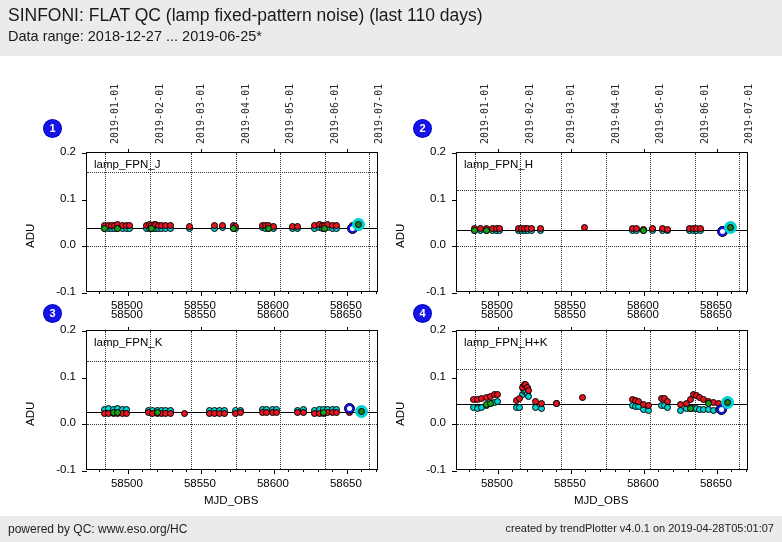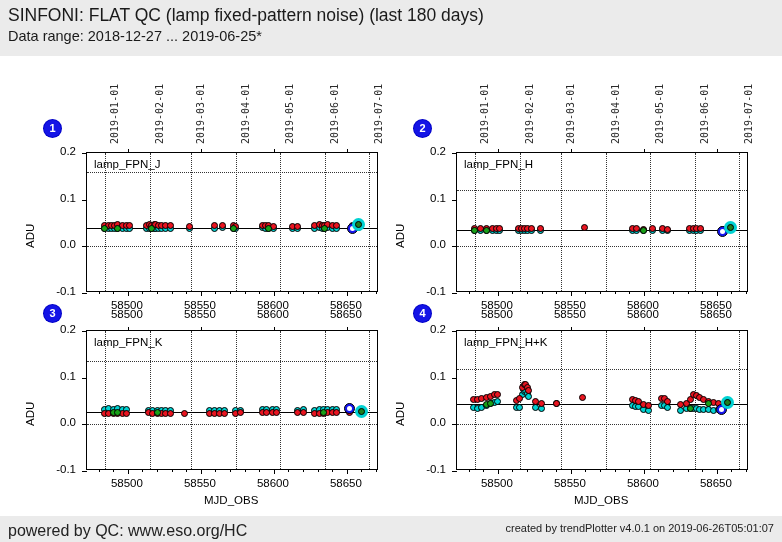--- a/index.html
+++ b/index.html
@@ -22,21 +22,21 @@
   #subtitle{
     position:absolute;left:8px;top:28px;
     font-size:14.5px;color:#1a1a1a;white-space:nowrap;
   }
   
   #footer{
     position:absolute;left:0;top:516px;width:782px;height:26px;
     background:#ebebeb;
   }
   #footer-left{
-    position:absolute;left:8px;top:6px;font-size:16px;color:#222;
+    position:absolute;left:8px;top:6px;font-size:12px;color:#222;
   }
   #footer-right{
     position:absolute;right:8px;top:6px;font-size:11px;color:#222;
   }
   
   .panel{position:absolute;}
   .badge{
     position:absolute;width:17px;height:17px;border-radius:50%;
     background:#1414e6;color:#ffffff;font-size:11px;font-weight:bold;
     text-align:center;line-height:17px;
@@ -75,21 +75,21 @@
     border:1px solid #000;box-sizing:border-box;
   }
   .halo{
     position:absolute;border-radius:50%;box-sizing:border-box;
   }
 </style>
 </head>
 <body>
 
 <div id="header">
-  <div id="title">SINFONI: FLAT QC (lamp fixed-pattern noise) (last 180 days)</div>
+  <div id="title">SINFONI: FLAT QC (lamp fixed-pattern noise) (last 110 days)</div>
   <div id="subtitle">Data range: 2018-12-27 ... 2019-06-25*</div>
 </div>
 
 <div id="panels-root">
     <div class="panel" style="left: 0px; top: 0px; width: 782px; height: 542px;">
       <div class="badge" style="left: 44px; top: 120px; background: rgb(20, 20, 230);">1</div>
       <div class="frame" style="left: 86px; top: 152px; width: 292px; height: 140px;">
         <div class="plotarea">
           <div class="vgrid" style="left: 17.52px;"></div>
           <div class="vgrid" style="left: 62.78px;"></div>
@@ -634,14 +634,14 @@
       <div class="xtlabel" style="left: 466.88px; top: 308px;">58500</div>
       <div class="xtlabel" style="left: 539.88px; top: 308px;">58550</div>
       <div class="xtlabel" style="left: 612.88px; top: 308px;">58600</div>
       <div class="xtlabel" style="left: 685.88px; top: 308px;">58650</div>
       <div class="axlabel" style="left: 574px; top: 494px;">MJD_OBS</div>
     </div>
   </div>
 
 <div id="footer">
   <div id="footer-left">powered by QC: www.eso.org/HC</div>
-  <div id="footer-right">created by trendPlotter v4.0.1 on 2019-06-26T05:01:07</div>
+  <div id="footer-right">created by trendPlotter v4.0.1 on 2019-04-28T05:01:07</div>
 </div>
 
 </body></html>

